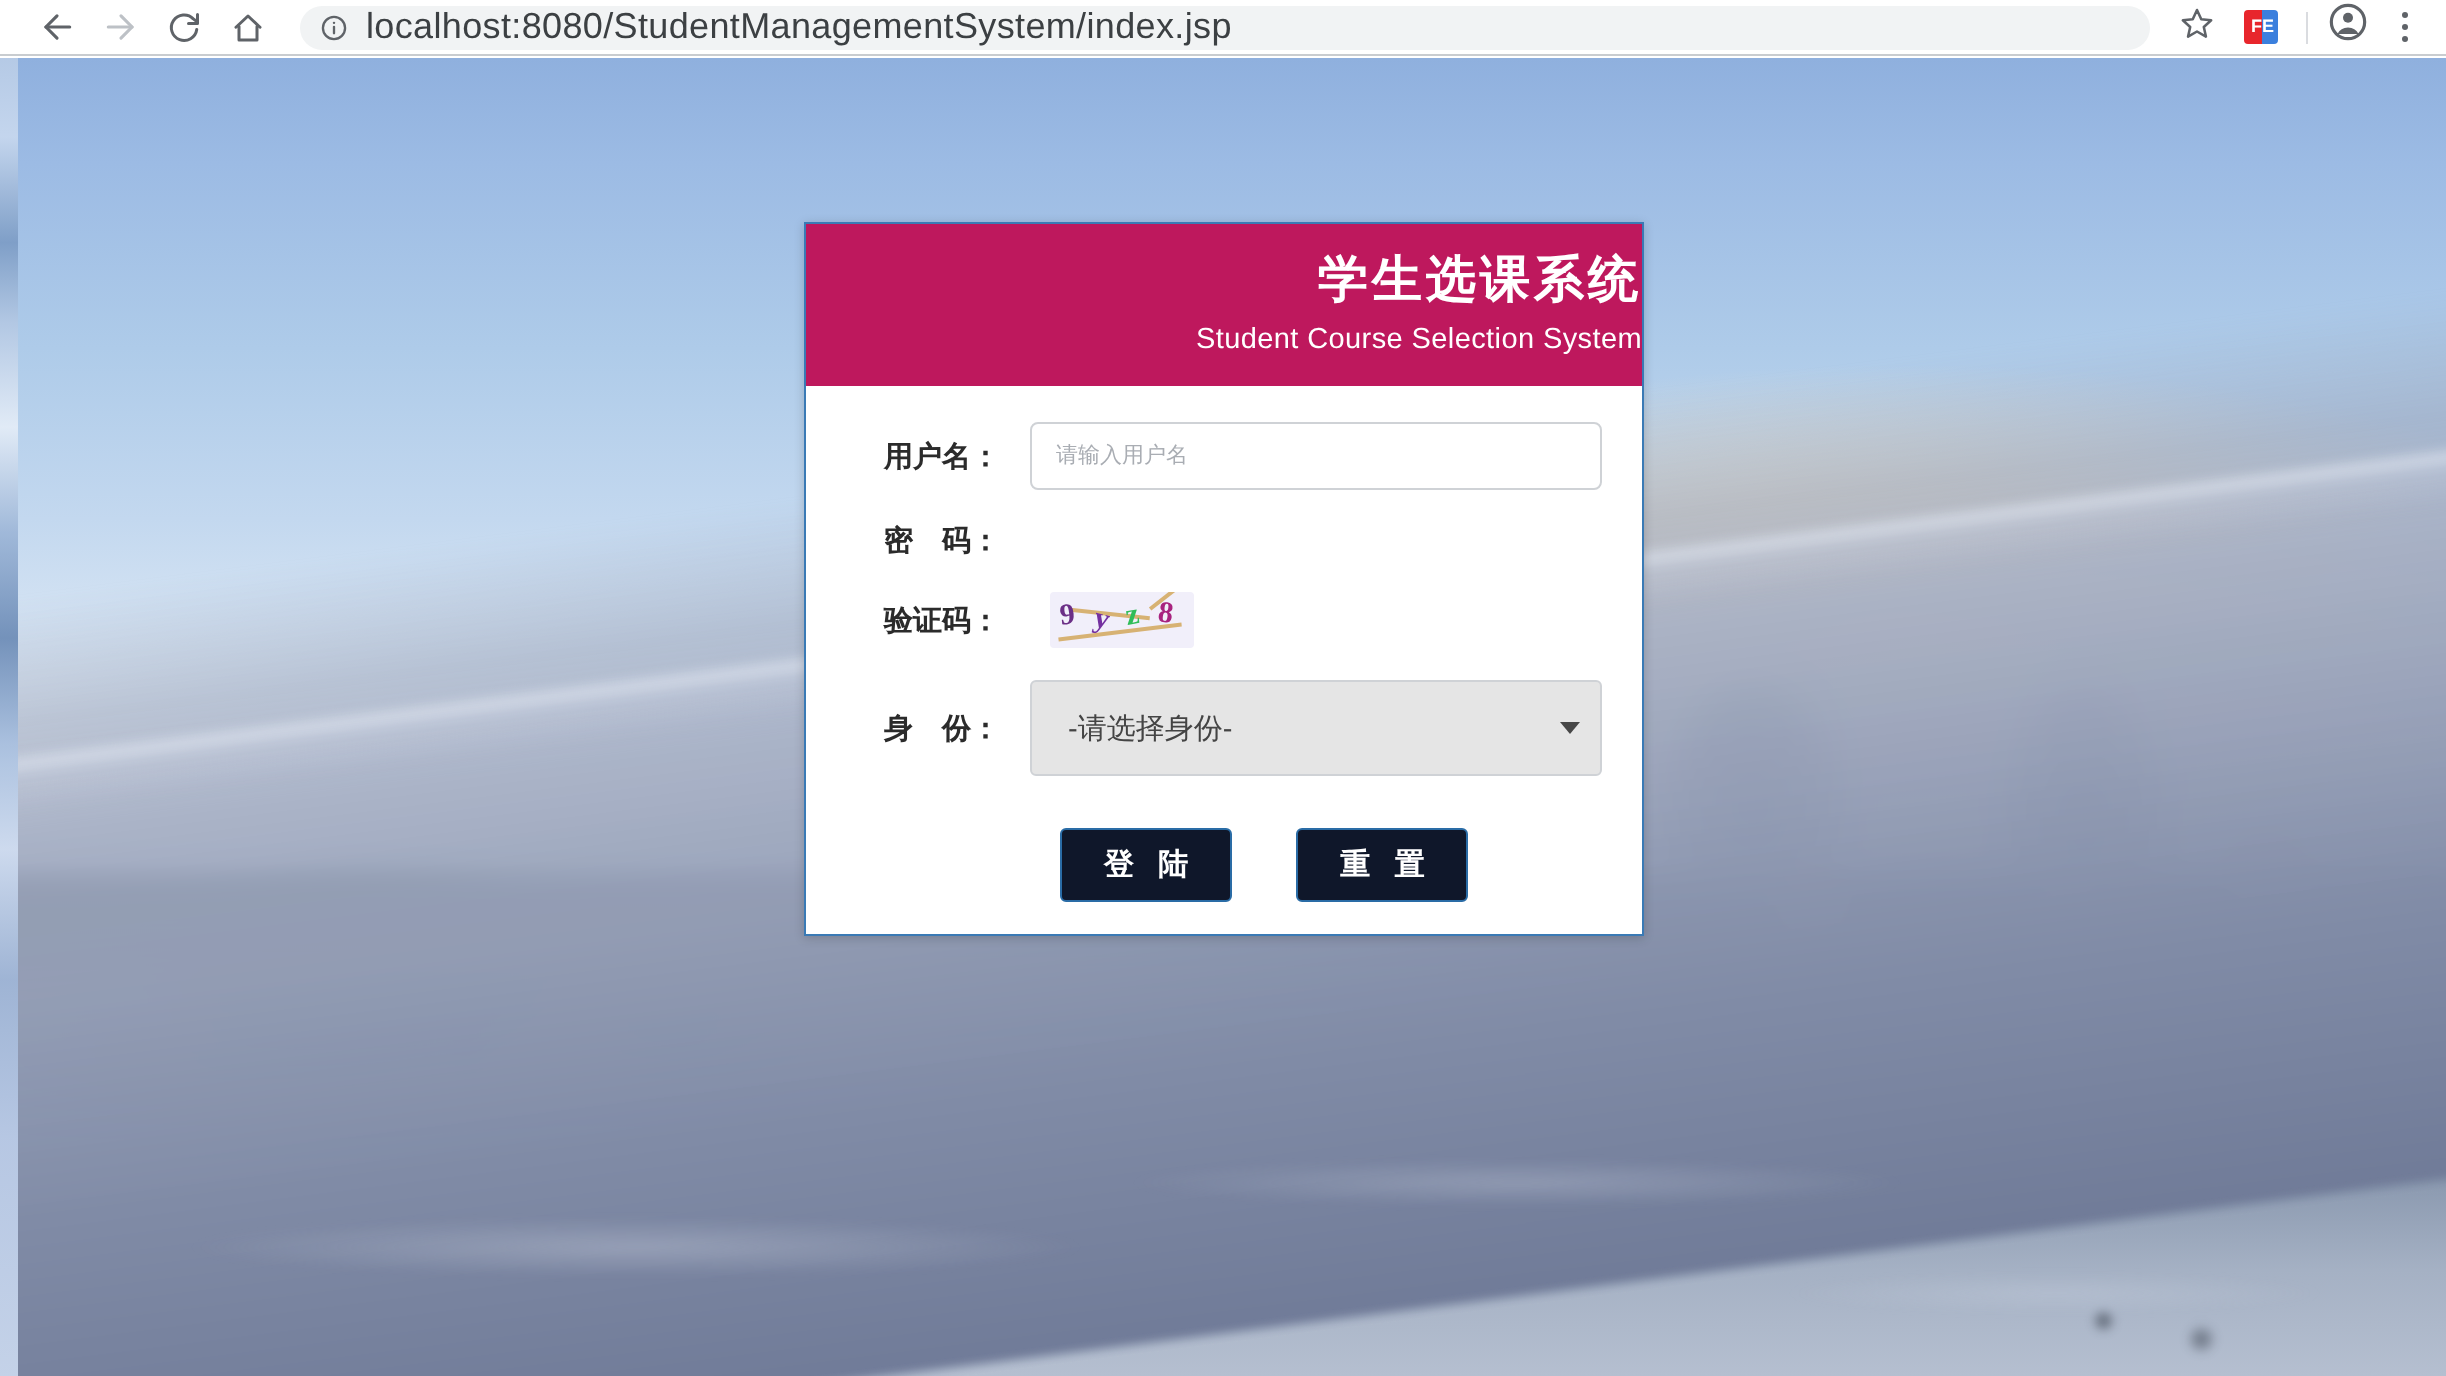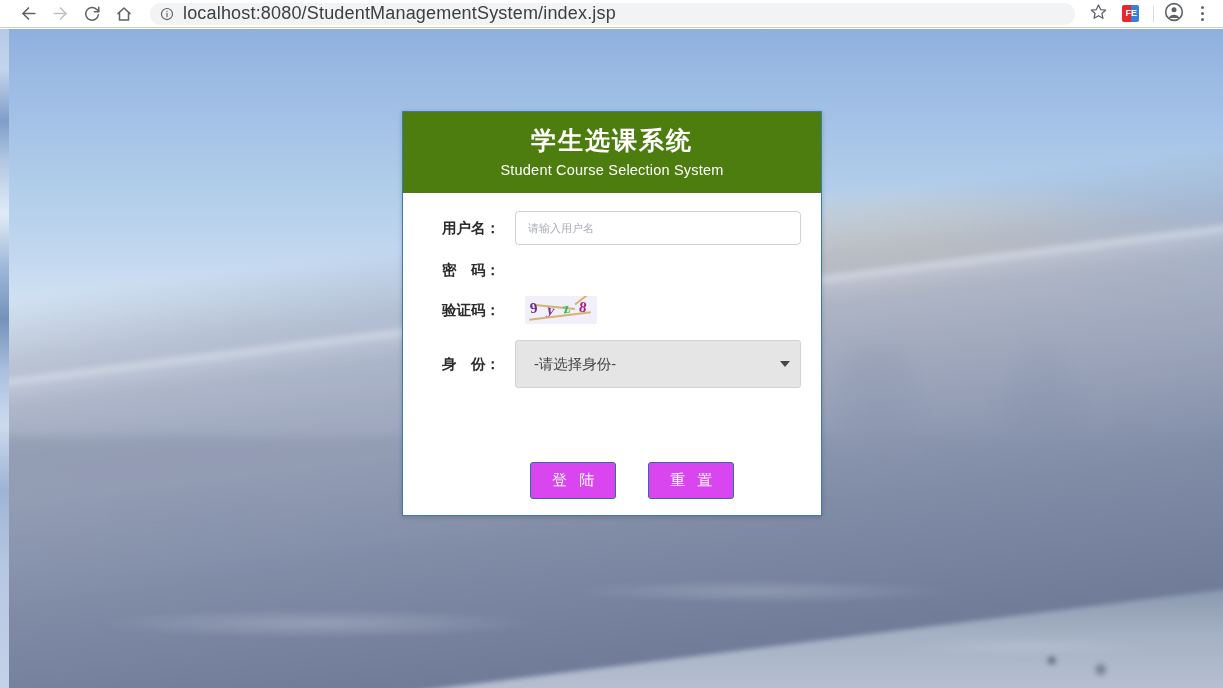--- a/index.html
+++ b/index.html
@@ -195,23 +195,23 @@
   #login-card {
     position: absolute;
     left: 402px; top: 82px;
     width: 420px;
     background: #ffffff;
     border: 1px solid #3a7ab5;
     box-shadow: 0 1px 5px rgba(0,0,0,0.18);
     z-index: 5;
   }
   #login-card-header {
-    background: #4d7c0f;
+    background: #be185d;
     padding: 13px 0 15px 0;
-    text-align: center;
+    text-align: right;
   }
   #login-title {
     color: #ffffff;
     font-size: 25px;
     font-weight: 600;
     letter-spacing: 2px;
     line-height: 1.25;
   }
   #login-subtitle {
     color: #ffffff;
@@ -302,31 +302,30 @@
     flex: 0 0 auto;
   }
 
   #button-row {
     display: flex;
     margin-top: 26px;
     padding-left: 127px;
     gap: 32px;
   }
   .action-button {
-    background: #d946ef;
+    background: #0f172a;
     color: #ffffff;
     border: 1px solid #2a6ca6;
     border-radius: 3px;
     font-size: 15px;
-    font-weight: normal;
+    font-weight: bold;
     letter-spacing: 4px;
     padding: 8px 17px 8px 21px;
     cursor: pointer;
     font-family: "Liberation Sans", "DejaVu Sans", sans-serif;
-    margin-top: 48px;
   }
 </style>
 </head>
 <body>
 
 <div id="browser-toolbar">
 
   <div class="nav-btn" id="nav-back">
     <span>
       <svg width="19" height="19" viewBox="0 0 24 24" fill="none" stroke="#5f6368" stroke-width="2" stroke-linecap="round" stroke-linejoin="round">

